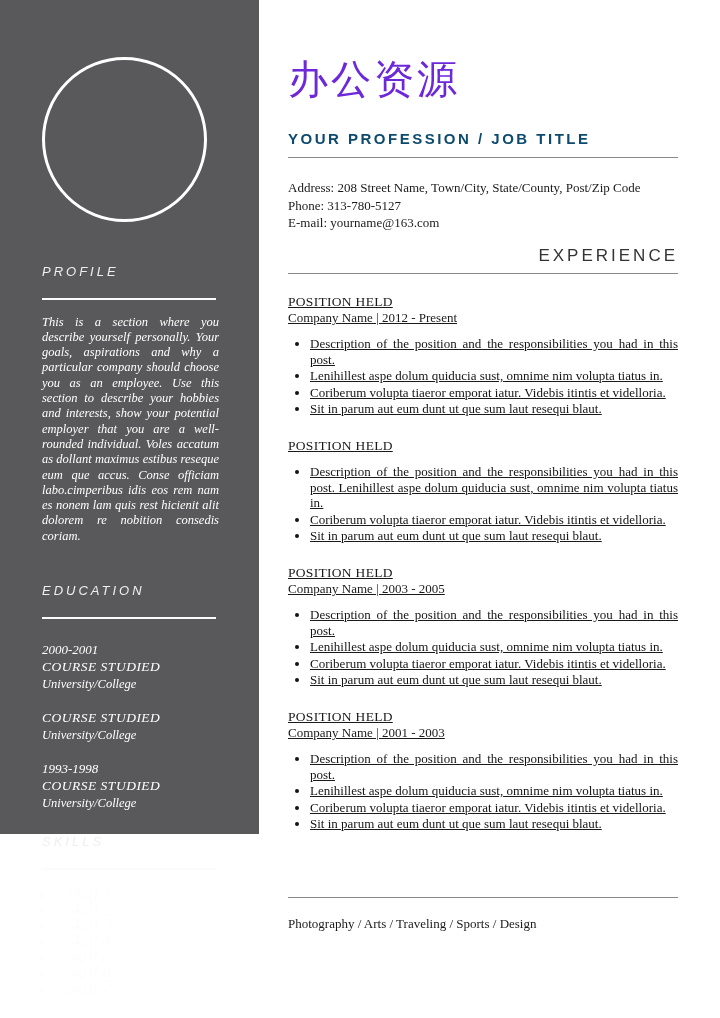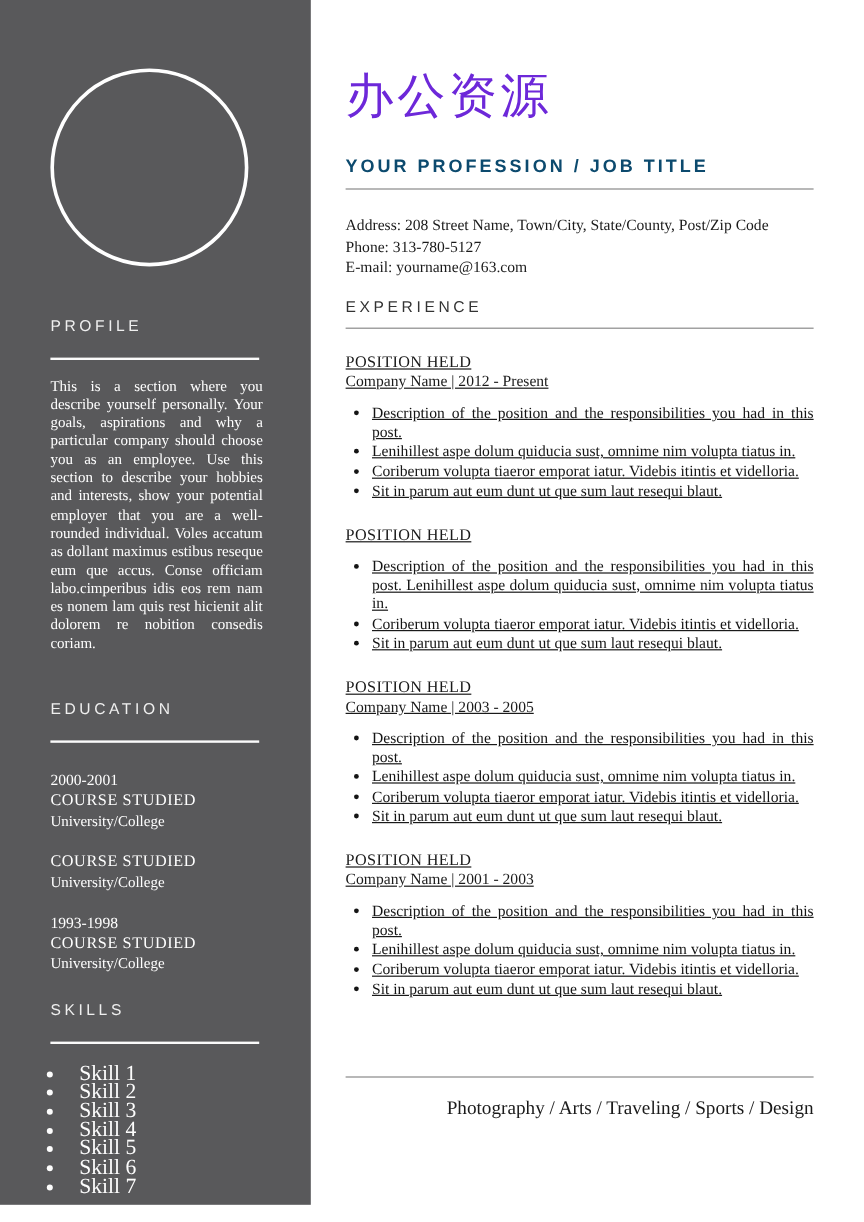--- a/index.html
+++ b/index.html
@@ -6,22 +6,23 @@
   body{
     width:720px;height:1018px;
     background:#ffffff;
     font-family:"Liberation Serif","DejaVu Serif",serif;
     -webkit-font-smoothing:antialiased;
   }
   .page{position:relative;width:720px;height:1018px;background:#fff;overflow:hidden;}
 
   
   .sidebar{
-    position:absolute;left:0;top:0;width:259px;height:1004px;
+    position:absolute;left:0;top:0;width:259px;height:834px;
     background:var(--sidebar-bg,#59595b);
+    font-style:italic;
   }
   .photo{
     position:absolute;left:42px;top:57px;width:159px;height:159px;
     border:3px solid #fff;border-radius:50%;
   }
   .side-sec{position:absolute;left:42px;width:177px;color:var(--sidebar-text,#fff);}
   .side-head{
     font-family:"Liberation Sans","DejaVu Sans",sans-serif;
     font-size:13px;line-height:16px;letter-spacing:3px;
     color:#efefef;font-weight:400;
@@ -45,22 +46,22 @@
   }
 
   
   .main-sec{position:absolute;left:288px;width:390px;color:var(--main-text,#1a1a1a);}
   .cjk-title{
     top:56px;font-size:40px;line-height:48px;font-weight:400;
     letter-spacing:3px;color:#6d28d9;margin:0;
   }
   .m-head{
     font-family:"Liberation Sans","DejaVu Sans",sans-serif;
-    font-size:13px;line-height:16px;letter-spacing:3px;
-    color:var(--heading-text,#333);font-weight:400;margin:0;
+    font-size:17px;line-height:16px;letter-spacing:3px;
+    color:var(--heading-text,#333);font-weight:400;margin:0;text-align:right;
   }
   .jobtitle-head{
     font-family:"Liberation Sans","DejaVu Sans",sans-serif;
     font-size:15px;line-height:18px;letter-spacing:2.5px;
     color:#0c4a6e;font-weight:700;margin:0;
   }
   .m-rule{margin-top:9px;width:390px;height:1px;background:var(--rule-gray,#8a8a8a);}
   .sec-jobtitle{top:130px;}
   .sec-contact{top:179px;}
   .contact-line{margin:0;font-size:13px;line-height:17.6px;}
@@ -68,21 +69,21 @@
   .jobs{margin-top:20px;}
   .job{margin-bottom:21px;text-decoration:underline;}
   .job-pos{font-size:13.5px;line-height:16px;letter-spacing:0.3px;margin:0;}
   .job-co{font-size:13px;line-height:16px;margin:0;}
   .job ul{margin:10px 0 0 0;padding-left:22px;list-style:disc;}
   .job li{
     font-size:13px;line-height:15.6px;margin-bottom:1px;
     text-align:justify;color:#141414;
   }
   .sec-interests{top:888px;}
-  .interests-text{margin:17px 0 0 0;font-size:16px;line-height:17px;text-align:right;}
+  .interests-text{margin:17px 0 0 0;font-size:13px;line-height:17px;}
 </style>
 </head>
 <body>
 
 <div class="page">
 
   <aside class="sidebar">
 
     <div class="photo"></div>
 

